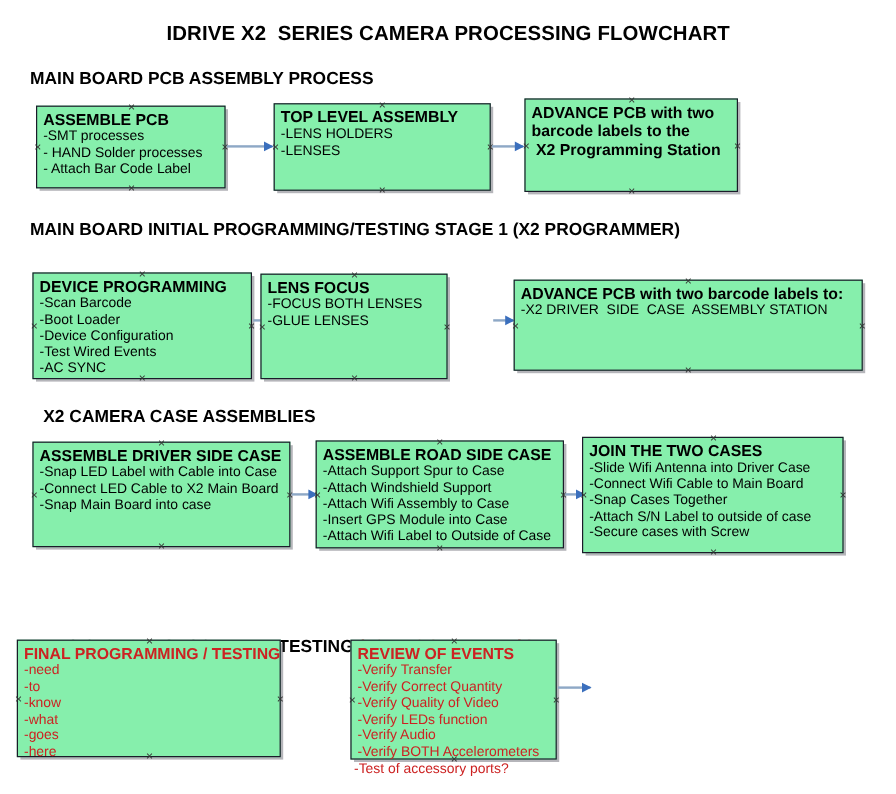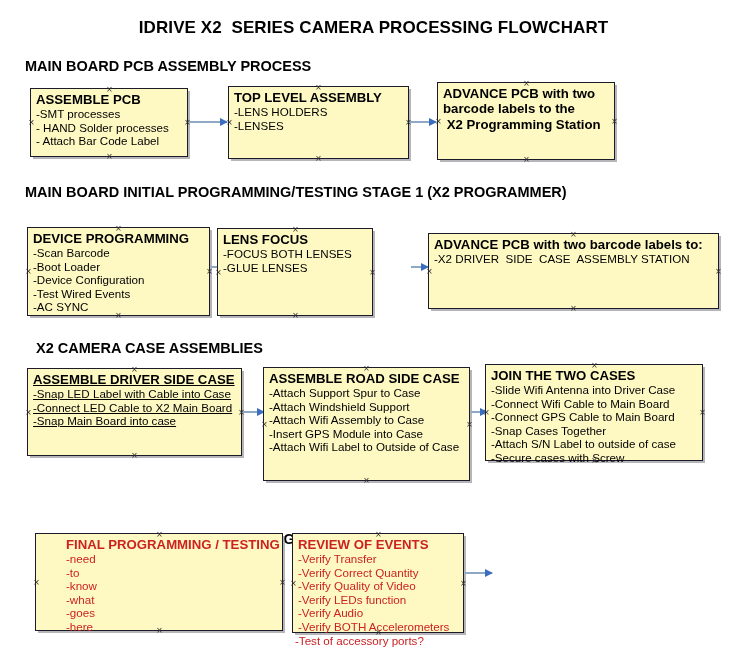--- a/index.html
+++ b/index.html
@@ -43,21 +43,21 @@
     letter-spacing: 0px;
   }
   .section-head .accent {
     color: #cc2222;
   }
 
   
   .node {
     position: absolute;
     box-sizing: border-box;
-    background: #fef9c3;
+    background: #86efac;
     border: 1.2px solid #1b1b2a;
     box-shadow: 2.5px 2.5px 0 -0.5px rgba(120,120,130,0.55);
   }
   .node .body {
     padding: 3px 4px 2px 5px;
     line-height: 1.16;
   }
   .node .ntitle {
     font-size: 13.2px;
     font-weight: bold;
@@ -215,38 +215,38 @@
       <span class="nline">-X2 DRIVER  SIDE  CASE  ASSEMBLY STATION</span>
     </div>
     <div class="handle" style="left:50%; top:0;"></div>
     <div class="handle" style="left:50%; top:100%;"></div>
     <div class="handle" style="left:0; top:50%;"></div>
     <div class="handle" style="left:100%; top:50%;"></div>
   </div>
 
   <div class="section-head" style="left:36px; top:340px;">X2 CAMERA CASE ASSEMBLIES</div>
 
-  <div class="node" style="left:27px; top:368px; width:215px; height:88px;text-decoration:underline;">
+  <div class="node" style="left:27px; top:368px; width:215px; height:88px;">
     <div class="body">
       <span class="ntitle">ASSEMBLE DRIVER SIDE CASE</span>
       <span class="nline">-Snap LED Label with Cable into Case</span>
       <span class="nline">-Connect LED Cable to X2 Main Board</span>
       <span class="nline">-Snap Main Board into case</span>
     </div>
     <div class="handle" style="left:50%; top:0;"></div>
     <div class="handle" style="left:50%; top:100%;"></div>
     <div class="handle" style="left:0; top:50%;"></div>
     <div class="handle" style="left:100%; top:50%;"></div>
   </div>
 
   <div class="conn" style="left:243px; top:411px; width:21px;">
     <div class="arrow"></div>
   </div>
 
-  <div class="node" style="left:263px; top:367px; width:207px; height:114px;">
+  <div class="node" style="left:263px; top:367px; width:207px; height:90px;">
     <div class="body">
       <span class="ntitle">ASSEMBLE ROAD SIDE CASE</span>
       <span class="nline">-Attach Support Spur to Case</span>
       <span class="nline">-Attach Windshield Support</span>
       <span class="nline">-Attach Wifi Assembly to Case</span>
       <span class="nline">-Insert GPS Module into Case</span>
       <span class="nline">-Attach Wifi Label to Outside of Case</span>
     </div>
     <div class="handle" style="left:50%; top:0;"></div>
     <div class="handle" style="left:50%; top:100%;"></div>
@@ -256,36 +256,35 @@
 
   <div class="conn" style="left:471px; top:411px; width:16px;">
     <div class="arrow"></div>
   </div>
 
   <div class="node" style="left:485px; top:364px; width:218px; height:97px;">
     <div class="body">
       <span class="ntitle">JOIN THE TWO CASES</span>
       <span class="nline">-Slide Wifi Antenna into Driver Case</span>
       <span class="nline">-Connect Wifi Cable to Main Board</span>
-      <span class="nline">-Connect GPS Cable to Main Board</span>
       <span class="nline">-Snap Cases Together</span>
       <span class="nline">-Attach S/N Label to outside of case</span>
       <span class="nline">-Secure cases with Screw</span>
     </div>
     <div class="handle" style="left:50%; top:0;"></div>
     <div class="handle" style="left:50%; top:100%;"></div>
     <div class="handle" style="left:0; top:50%;"></div>
     <div class="handle" style="left:100%; top:50%;"></div>
   </div>
 
   <div class="section-head" style="left:31px; top:515px;">
     <span>X2 CAMERA SECONDARY TESTING </span><span class="accent">(x6 PROGRAMMER)?</span>
   </div>
 
-  <div class="node red" style="left:35px; top:533px; width:248px; height:98px;padding-left:25px;">
+  <div class="node red" style="left:14px; top:533px; width:220px; height:98px;">
     <div class="body">
       <span class="ntitle">FINAL PROGRAMMING / TESTING</span>
       <span class="nline">-need</span>
       <span class="nline">-to</span>
       <span class="nline">-know</span>
       <span class="nline">-what</span>
       <span class="nline">-goes</span>
       <span class="nline">-here</span>
     </div>
     <div class="handle" style="left:50%; top:0;"></div>

